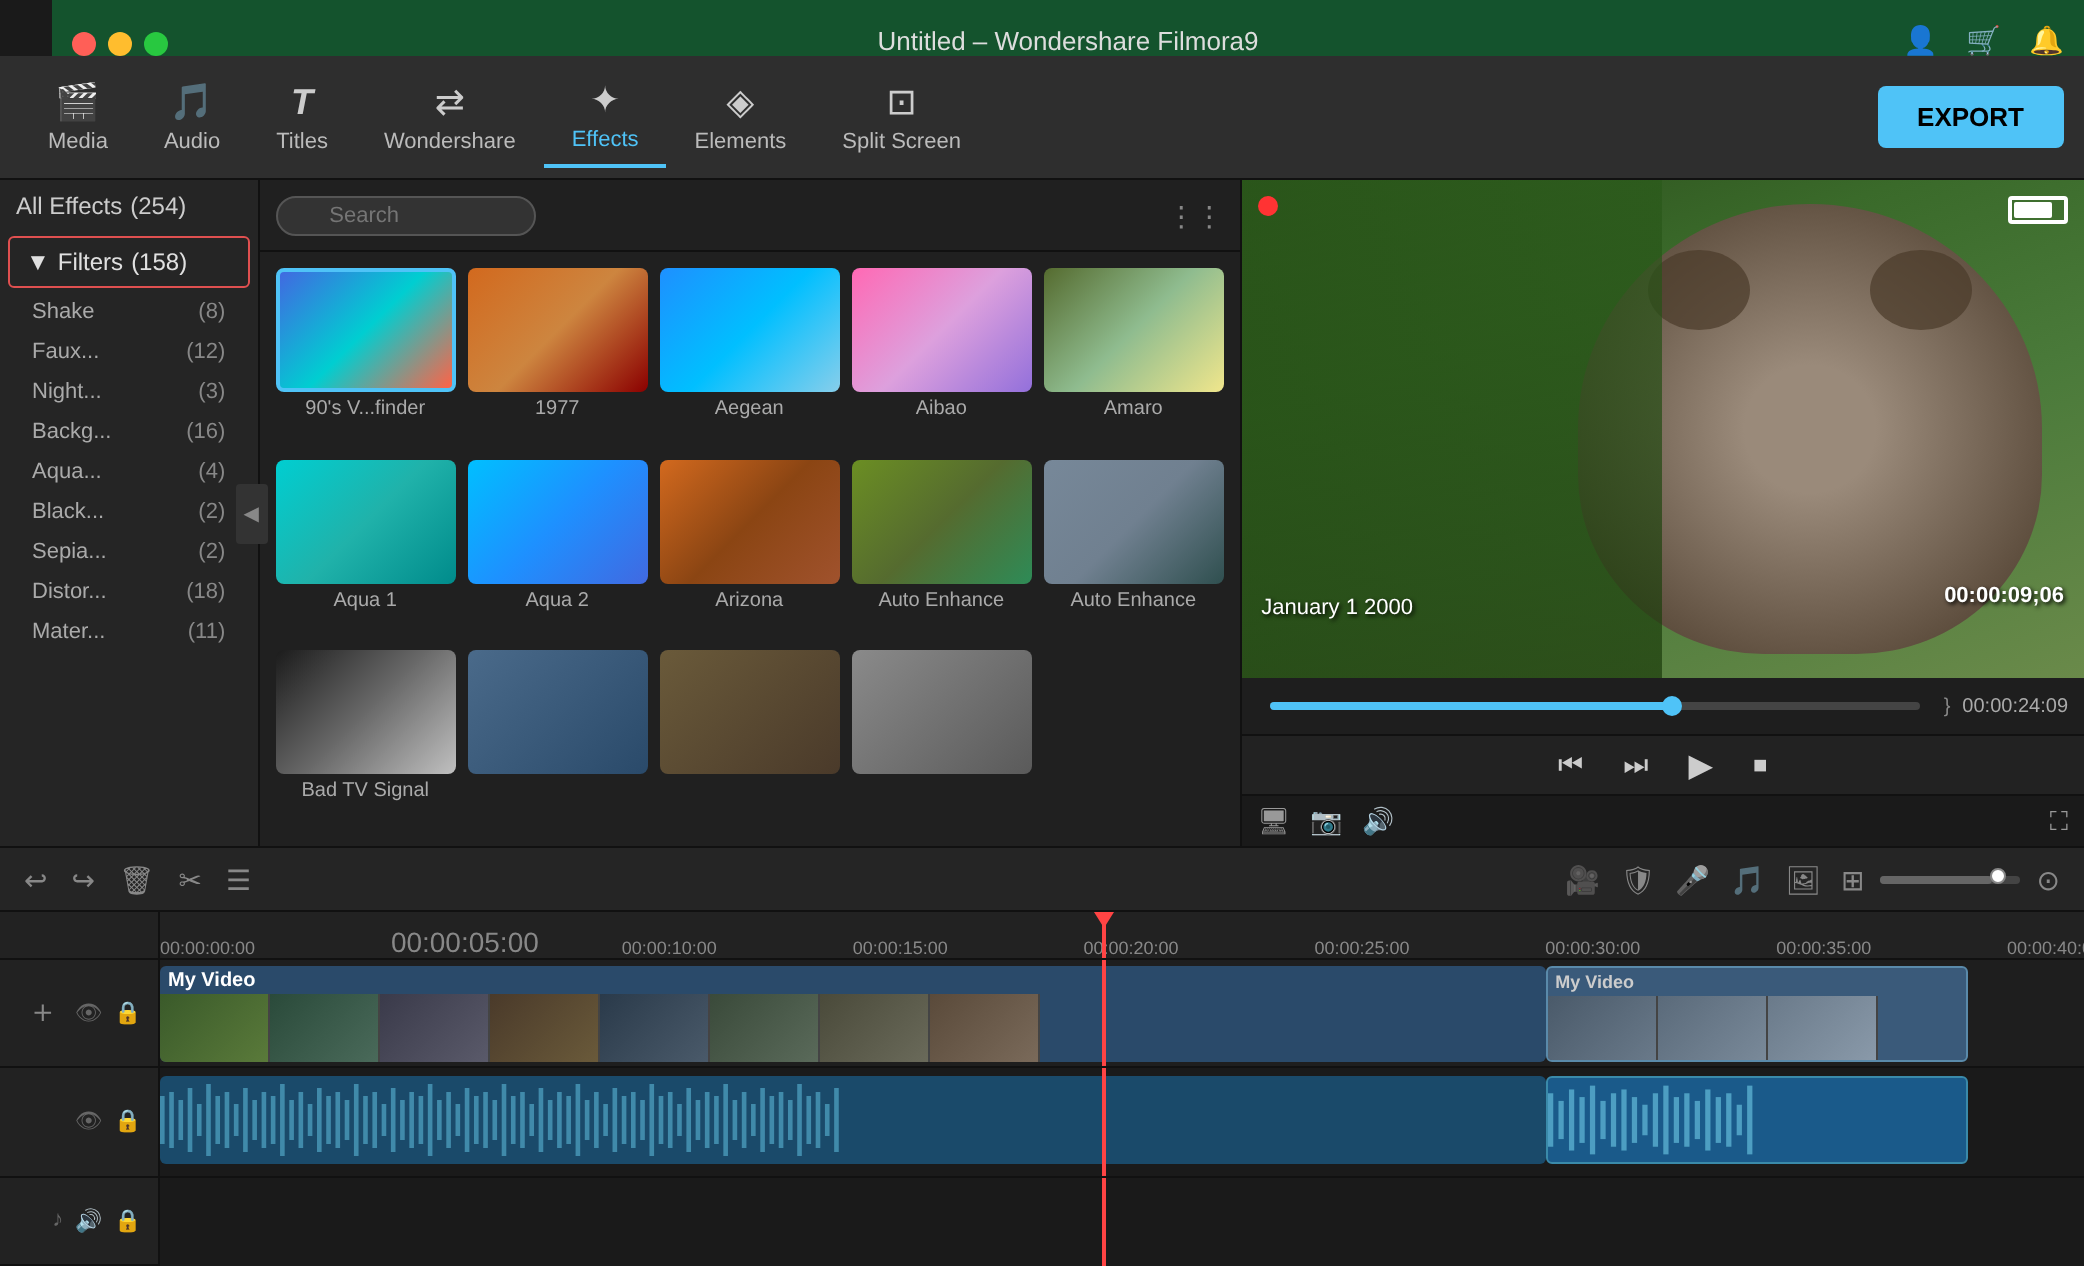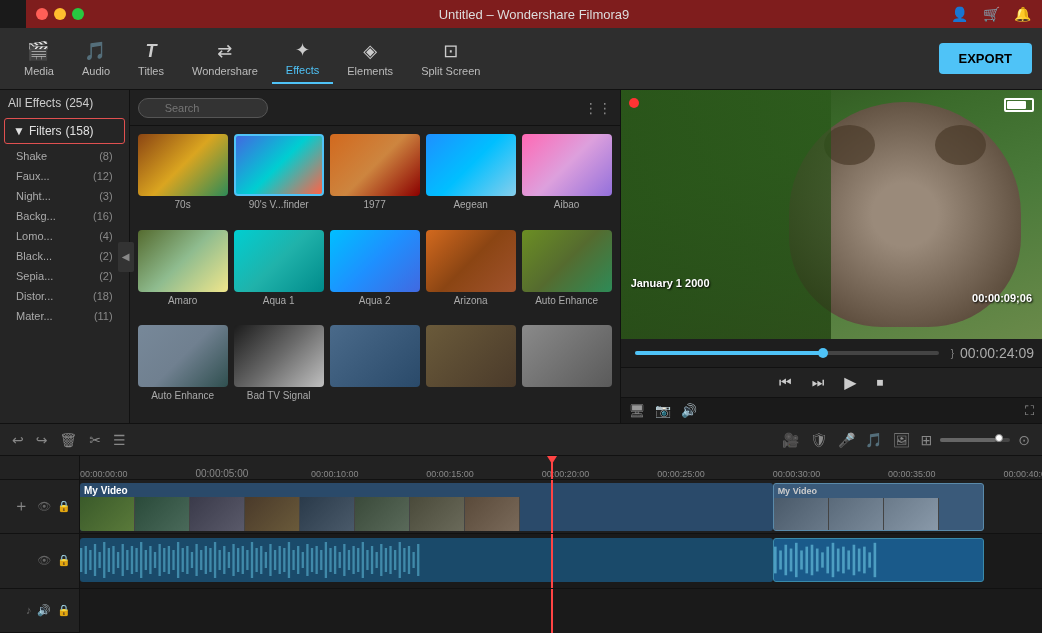--- a/index.html
+++ b/index.html
@@ -1,19 +1,19 @@
 <!DOCTYPE html>
 <html><head>
   <meta charset="utf-8">
   <style>
     * { margin: 0; padding: 0; box-sizing: border-box; }
     body { width: 1042px; height: 633px; background: #1a1a1a; font-family: -apple-system, BlinkMacSystemFont, 'Helvetica Neue', sans-serif; overflow: hidden; color: #ccc; font-size: 12px; }
 
     
-    .titlebar { height: 28px; background: #7f1d1d; display: flex; align-items: center; justify-content: center; position: relative; margin-left: 26px; }
+    .titlebar { height: 28px; background: #14532d; display: flex; align-items: flex-end; justify-content: center; position: relative; margin-left: 26px; }
     .titlebar-title { font-size: 13px; color: #ddd; }
     .traffic-lights { position: absolute; left: 10px; display: flex; gap: 6px; align-items: center; }
     .tl { width: 12px; height: 12px; border-radius: 50%; }
     .tl.close { background: #ff5f57; }
     .tl.min { background: #ffbd2e; }
     .tl.max { background: #28c840; }
     .titlebar-icons { position: absolute; right: 10px; display: flex; gap: 14px; align-items: center; color: #999; font-size: 14px; }
 
     
     .toolbar { height: 62px; background: #2e2e2e; display: flex; align-items: center; padding: 0 10px; gap: 0; border-bottom: 1px solid #111; }
@@ -41,21 +41,21 @@
     .search-icon-inner { position: absolute; left: 8px; color: #888; font-size: 11px; }
     .grid-btn { margin-left: auto; color: #888; font-size: 14px; cursor: pointer; }
     .effects-grid { display: grid; grid-template-columns: repeat(5, 1fr); gap: 6px; padding: 8px; overflow-y: auto; flex: 1; }
     .effect-item { display: flex; flex-direction: column; align-items: center; gap: 3px; cursor: pointer; }
     .effect-thumb { width: 90px; height: 62px; border-radius: 4px; overflow: hidden; background: #333; position: relative; }
     .effect-label { font-size: 10px; color: #aaa; text-align: center; }
 
     
     .preview-area { width: 440px; background: #111; display: flex; flex-direction: column; border-left: 1px solid #111; }
     .preview-video { flex: 1; background: #000; position: relative; overflow: hidden; }
-    .video-overlay-date { position: absolute; bottom: 50px; left: 10px; color: #fff; font-size: 11px; font-weight: bold; text-shadow: 1px 1px 2px #000; }
+    .video-overlay-date { position: absolute; bottom: 29px; left: 10px; color: #fff; font-size: 11px; font-weight: normal; text-shadow: 1px 1px 2px #000; }
     .video-overlay-time { position: absolute; bottom: 35px; right: 10px; color: #fff; font-size: 11px; font-weight: bold; text-shadow: 1px 1px 2px #000; }
     .record-dot { position: absolute; top: 8px; left: 8px; width: 10px; height: 10px; background: #ff3333; border-radius: 50%; }
     .battery-icon { position: absolute; top: 8px; right: 8px; width: 30px; height: 14px; border: 2px solid #fff; border-radius: 2px; display: flex; align-items: center; padding: 1px; }
     .battery-fill { width: 80%; height: 100%; background: #fff; border-radius: 1px; }
     .ctrl-btn { background: none; border: none; color: #ccc; cursor: pointer; font-size: 14px; padding: 2px 4px; }
     .progress-bar { flex: 1; height: 4px; background: #444; border-radius: 2px; position: relative; margin: 0 6px; }
     .progress-fill { width: 65%; height: 100%; background: #4fc3f7; border-radius: 2px; }
     .pb-btn { background: none; border: none; color: #999; cursor: pointer; font-size: 13px; }
 
     
@@ -159,21 +159,21 @@
       </div>
       <div class="sub-item">
         <span>Night...</span>
         <span class="count">(3)</span>
       </div>
       <div class="sub-item">
         <span>Backg...</span>
         <span class="count">(16)</span>
       </div>
       <div class="sub-item">
-        <span>Lomo...</span>
+        <span>Aqua...</span>
         <span class="count">(4)</span>
       </div>
       <div class="sub-item">
         <span>Black...</span>
         <span class="count">(2)</span>
       </div>
       <div class="sub-item">
         <span>Sepia...</span>
         <span class="count">(2)</span>
       </div>
@@ -193,24 +193,20 @@
     <div class="effects-toolbar">
       <div class="search-wrapper">
         <span class="search-icon-inner">🔍</span>
         <input class="search-box" type="text" placeholder="Search" style="">
       </div>
       <span class="grid-btn">⋮⋮</span>
     </div>
     <div class="effects-grid">
 
       <div class="effect-item">
-        <div class="effect-thumb thumb-70s"></div>
-        <span class="effect-label">70s</span>
-      </div>
-      <div class="effect-item">
         <div class="effect-thumb thumb-90s"></div>
         <span class="effect-label">90's V...finder</span>
       </div>
       <div class="effect-item">
         <div class="effect-thumb thumb-1977"></div>
         <span class="effect-label">1977</span>
       </div>
       <div class="effect-item">
         <div class="effect-thumb thumb-aegean"></div>
         <span class="effect-label">Aegean</span>
@@ -285,21 +281,21 @@
         <div class="video-overlay-time">00:00:09;06</div>
       </div>
     </div>
 
     <div style="height:28px;background:#1e1e1e;display:flex;align-items:center;padding:0 8px;gap:6px;">
       <div class="progress-bar" style="flex:1;height:4px;background:#444;border-radius:2px;position:relative;cursor:pointer;">
         <div class="progress-fill" style="width:62%;height:100%;background:#4fc3f7;border-radius:2px;"></div>
         <div style="position:absolute;left:62%;top:-3px;transform:translateX(-50%);width:10px;height:10px;background:#4fc3f7;border-radius:50%;"></div>
       </div>
       <span style="font-size:10px;color:#888;white-space:nowrap;">} </span>
-      <span style="font-size:14px;color:#aaa;white-space:nowrap;">00:00:24:09</span>
+      <span style="font-size:10px;color:#aaa;white-space:nowrap;">00:00:24:09</span>
     </div>
 
     <div style="height:30px;background:#222;display:flex;align-items:center;justify-content:center;gap:12px;border-top:1px solid #111;">
       <button class="ctrl-btn">⏮</button>
       <button class="ctrl-btn">⏭</button>
       <button class="ctrl-btn" style="font-size:16px;">▶</button>
       <button class="ctrl-btn">⏹</button>
     </div>
 
     <div style="height:26px;background:#1a1a1a;display:flex;align-items:center;padding:0 8px;gap:10px;border-top:1px solid #111;">
@@ -356,21 +352,21 @@
         <span>🔊</span>
         <span>🔒</span>
       </div>
     </div>
 
     <div style="flex:1;overflow:hidden;position:relative;display:flex;flex-direction:column;">
 
       <div style="height:24px;background:#222;border-bottom:1px solid #111;position:relative;overflow:hidden;">
         <div style="display:flex;align-items:flex-end;height:100%;position:relative;">
           <span style="position:absolute;left:0%;font-size:9px;color:#888;">00:00:00:00</span>
-          <span style="position:absolute;left:12%;font-size:10px;color:#888;margin-top:27px;">00:00:05:00</span>
+          <span style="position:absolute;left:12%;font-size:14px;color:#888;margin-top:27px;">00:00:05:00</span>
           <span style="position:absolute;left:24%;font-size:9px;color:#888;">00:00:10:00</span>
           <span style="position:absolute;left:36%;font-size:9px;color:#888;">00:00:15:00</span>
           <span style="position:absolute;left:48%;font-size:9px;color:#888;">00:00:20:00</span>
           <span style="position:absolute;left:60%;font-size:9px;color:#888;">00:00:25:00</span>
           <span style="position:absolute;left:72%;font-size:9px;color:#888;">00:00:30:00</span>
           <span style="position:absolute;left:84%;font-size:9px;color:#888;">00:00:35:00</span>
           <span style="position:absolute;left:96%;font-size:9px;color:#888;">00:00:40:00</span>
         </div>
 
         <div style="position:absolute;top:0;left:49%;width:2px;height:100%;background:#ff4444;z-index:10;">

